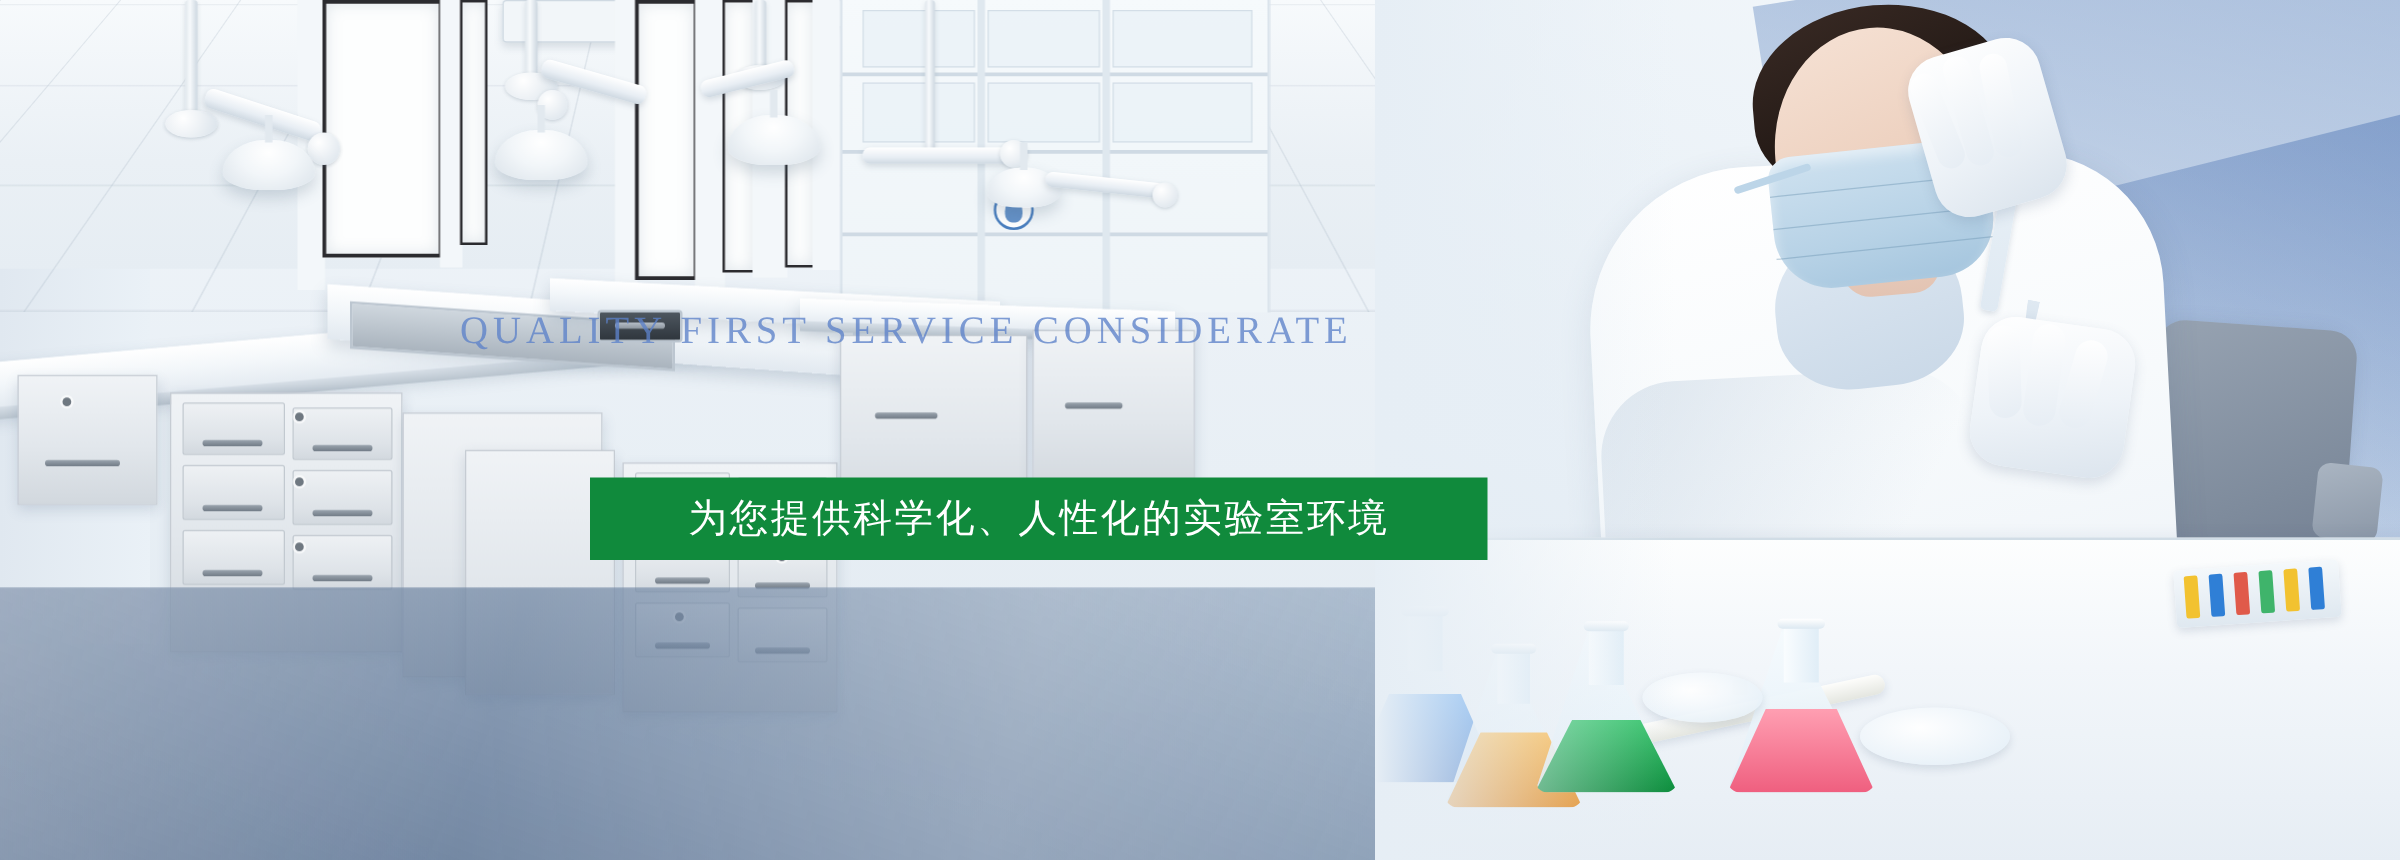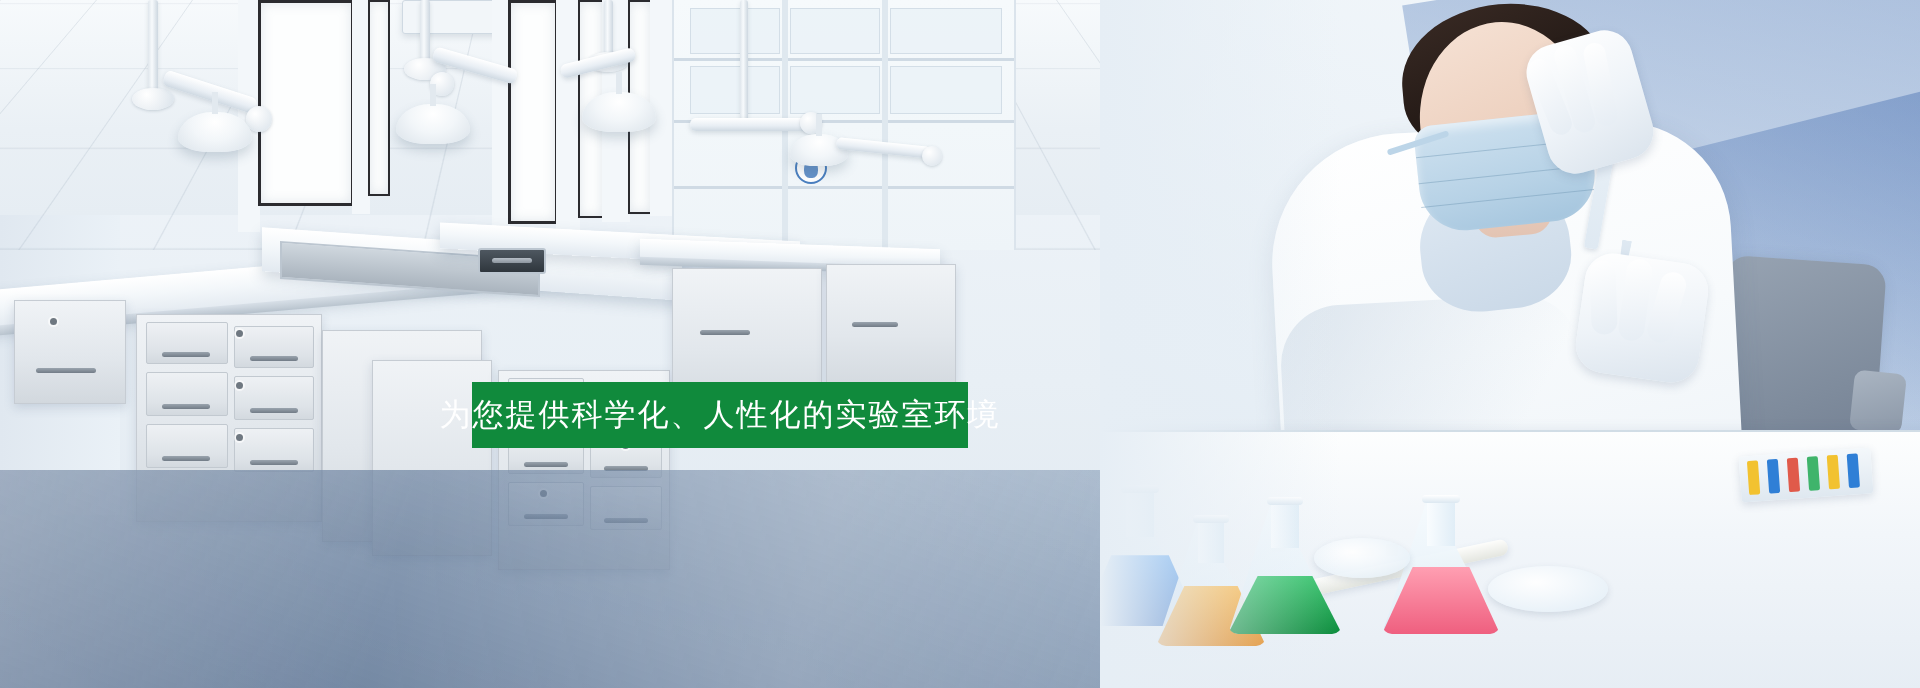--- a/index.html
+++ b/index.html
@@ -190,21 +190,21 @@
   .smallbit { position:absolute; background:#e9edf0; border-radius:2px; }
 
   
   .copy { position:absolute; left:0; top:0; width:1920px; height:688px; }
   .eng { position:absolute; left:368px; top:246px; width:660px;
     font-family:"Liberation Serif","DejaVu Serif",serif; font-size:31px; letter-spacing:4px;
     color:#5d82c9; opacity:.78; white-space:nowrap; }
   .head-cn { position:absolute; left:742px; top:288px; font-size:56px; font-weight:bold;
     color:#1c55bf; letter-spacing:4px; white-space:nowrap;
     font-family:"DejaVu Sans","Liberation Sans",sans-serif; }
-  .green-band { position:absolute; left:472px; top:382px; width:496px; height:66px;
+  .green-band { position:absolute; left:472px; top:382px; width:718px; height:66px;
     background:#108a3c; display:flex; align-items:center; justify-content:center; }
   .green-band span { color:#ffffff; font-size:31px; letter-spacing:2px; white-space:nowrap;
     font-family:"DejaVu Sans","Liberation Sans",sans-serif; }
 </style>
 </head>
 <body>
 
 <div class="banner">
 
   <div class="room">
@@ -414,18 +414,19 @@
       <div class="vial" style="left:28px;background:#2f7fd6"></div>
       <div class="vial" style="left:48px;background:#e05a4a"></div>
       <div class="vial" style="left:68px;background:#3fb46b"></div>
       <div class="vial" style="left:88px;background:#f2c230"></div>
       <div class="vial" style="left:108px;background:#2f7fd6"></div>
     </div>
     <div class="rs-blend"></div>
   </div>
 
   <div class="copy">
+    <div class="eng">QUALITY FIRST SERVICE CONSIDERATE</div>
     <div class="green-band">
       <span>为您提供科学化、人性化的实验室环境</span>
     </div>
   </div>
 
 </div>
 
 </body></html>

